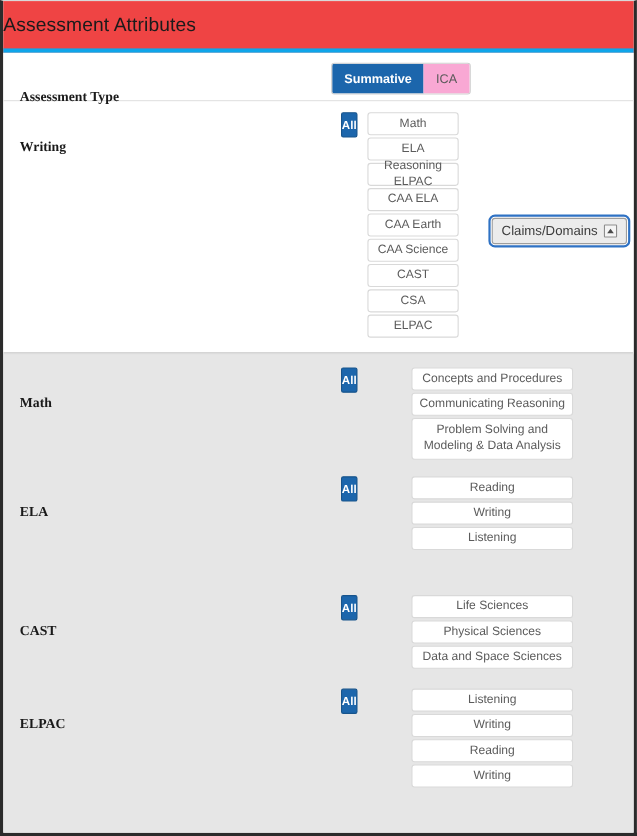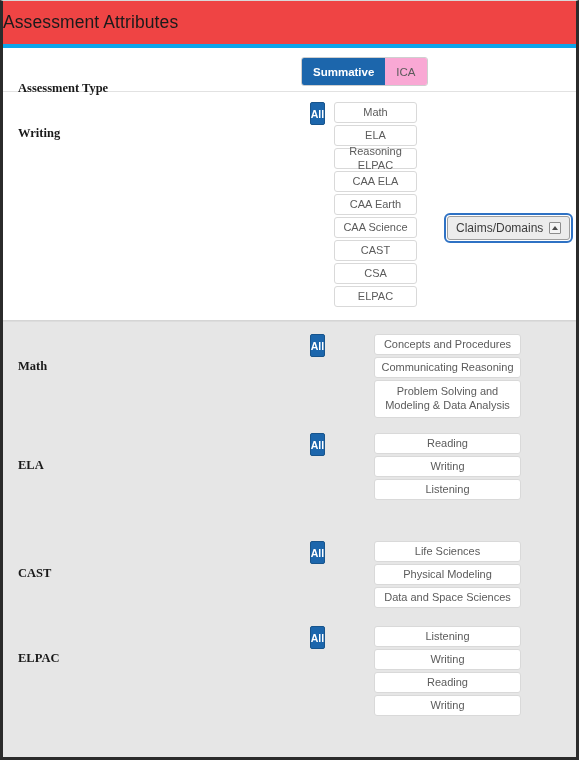--- a/index.html
+++ b/index.html
@@ -139,21 +139,21 @@
     line-height:1.25;
     padding:2px 4px;
   }
   .opt--subject { width:83px; height:21px; }
   .opt--claim   { width:147px; min-height:21px;margin-left:40px; }
   .opt--claim.tall { height:38px; }
 
   
   .cd-wrap {
     position:absolute;
-    left:444px; top:124px;
+    left:444px; top:106px;
   }
   .cd-btn {
     display:inline-flex; align-items:center; gap:6px;
     height:24px;
     padding:0 8px;
     background:#ececec;
     border:1px solid #9e9e9e;
     border-radius:3px;
     outline:2px solid #2f72c4;
     outline-offset:1px;
@@ -277,21 +277,21 @@
       </div>
       <div class="grow grow--cast">
         <div class="row-label">CAST</div>
         <div class="group">
           <div class="all-col">
             <button class="all-btn">All</button>
             <div class="all-stem"></div>
           </div>
           <div class="opt-list">
             <button class="opt opt--claim">Life Sciences</button>
-            <button class="opt opt--claim">Physical Modeling</button>
+            <button class="opt opt--claim">Physical Sciences</button>
             <button class="opt opt--claim">Data and Space Sciences</button>
           </div>
         </div>
       </div>
       <div class="grow grow--elpac">
         <div class="row-label">ELPAC</div>
         <div class="group">
           <div class="all-col">
             <button class="all-btn">All</button>
             <div class="all-stem"></div>

